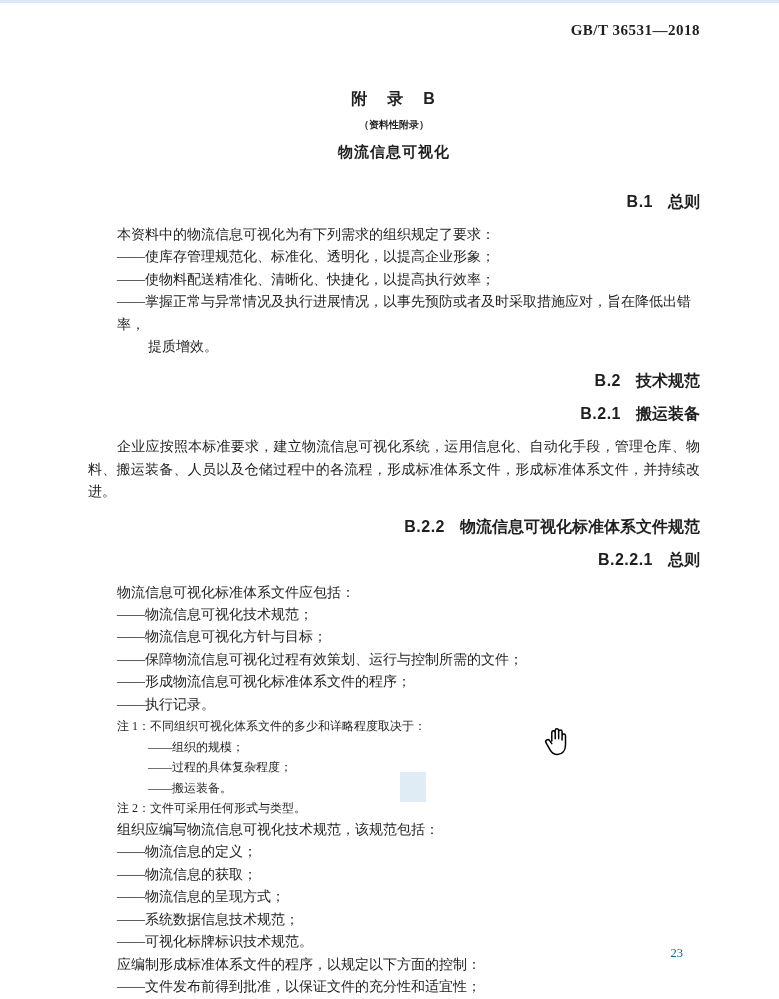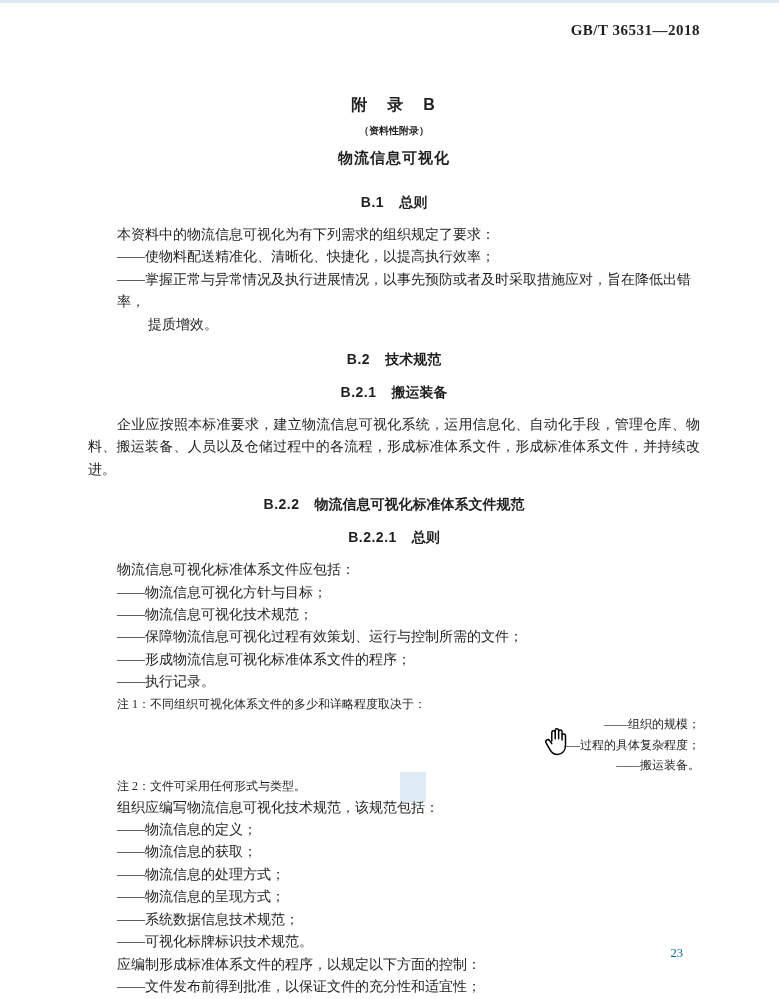--- a/index.html
+++ b/index.html
@@ -16,47 +16,47 @@
   .top-line {
     position: absolute; top: 0; left: 0; right: 0; height: 3px;
     background: #dce8f4;
   }
   .doc-header {
     position: absolute; top: 22px; right: 79px;
     font-family: "Liberation Serif", serif;
     font-weight: bold; font-size: 15px; letter-spacing: 0.5px;
   }
   .title-block {
-    position: absolute; top: 92px; left: 88px; width: 612px;
+    position: absolute; top: 86px; left: 88px; width: 612px;
     text-align: center;
     font-family: "Liberation Sans", sans-serif;
     font-weight: bold;
   }
   .title-block .t1 { font-size: 16px; line-height: 26px; letter-spacing: 2px; }
   .title-block .t2 { font-size: 10px; line-height: 26px; }
   .title-block .t3 { font-size: 15px; line-height: 27px; letter-spacing: 1px; }
   .content {
     position: absolute; top: 186px; left: 88px; width: 612px;
     font-size: 14px; line-height: 22.4px;
     text-align: justify;
   }
   .blk { margin: 0; }
   .h {
     font-family: "Liberation Sans", sans-serif;
-    font-weight: bold; font-size: 14px; line-height: 20px;
+    font-weight: bold; font-size: 16px; line-height: 20px;
     margin: 13px 0 12px 0;
-    text-align: center;
+    text-align: right;
   }
   .h:first-child { margin-top: 6px; }
   .h .num { margin-right: 15px; letter-spacing: 0.5px; }
   .para { text-indent: 29px; }
   .dash { margin-left: 29px; text-align: left; }
   .dashcont { margin-left: 60px; text-align: left; }
   .note { font-size: 12px; line-height: 20.6px; margin-left: 29px; text-align: left; }
-  .notedash { font-size: 12px; line-height: 20.6px; margin-left: 60px; text-align: right; }
+  .notedash { font-size: 12px; line-height: 20.6px; margin-left: 60px; text-align: left; }
   .page-number {
     position: absolute; top: 946px; right: 96px;
     font-size: 12.5px; color: #0369a1;
   }
   .selection-artifact {
     position: absolute; top: 772px; left: 400px;
     width: 26px; height: 30px;
     background: #b8d4ea; opacity: 0.45;
     pointer-events: none;
   }
@@ -75,43 +75,43 @@
 
   <div class="title-block">
     <div class="t1">附　录　B</div>
     <div class="t2">（资料性附录）</div>
     <div class="t3">物流信息可视化</div>
   </div>
 
   <div class="content">
       <div class="blk h"><span class="num">B.1</span><span>总则</span></div>
       <div class="blk para">本资料中的物流信息可视化为有下列需求的组织规定了要求：</div>
+      <div class="blk dash">——使库存管理规范化、标准化、透明化，以提高企业形象；</div>
       <div class="blk dash">——使物料配送精准化、清晰化、快捷化，以提高执行效率；</div>
       <div class="blk dash">——掌握正常与异常情况及执行进展情况，以事先预防或者及时采取措施应对，旨在降低出错率，</div>
       <div class="blk dashcont">提质增效。</div>
       <div class="blk h"><span class="num">B.2</span><span>技术规范</span></div>
       <div class="blk h"><span class="num">B.2.1</span><span>搬运装备</span></div>
       <div class="blk para">企业应按照本标准要求，建立物流信息可视化系统，运用信息化、自动化手段，管理仓库、物料、搬运装备、人员以及仓储过程中的各流程，形成标准体系文件，形成标准体系文件，并持续改进。</div>
       <div class="blk h"><span class="num">B.2.2</span><span>物流信息可视化标准体系文件规范</span></div>
       <div class="blk h"><span class="num">B.2.2.1</span><span>总则</span></div>
       <div class="blk para">物流信息可视化标准体系文件应包括：</div>
+      <div class="blk dash">——物流信息可视化技术规范；</div>
       <div class="blk dash">——物流信息可视化方针与目标；</div>
-      <div class="blk dash">——物流信息可视化技术规范；</div>
       <div class="blk dash">——保障物流信息可视化过程有效策划、运行与控制所需的文件；</div>
       <div class="blk dash">——形成物流信息可视化标准体系文件的程序；</div>
       <div class="blk dash">——执行记录。</div>
       <div class="blk note">注 1：不同组织可视化体系文件的多少和详略程度取决于：</div>
       <div class="blk notedash">——组织的规模；</div>
       <div class="blk notedash">——过程的具体复杂程度；</div>
       <div class="blk notedash">——搬运装备。</div>
       <div class="blk note">注 2：文件可采用任何形式与类型。</div>
       <div class="blk para">组织应编写物流信息可视化技术规范，该规范包括：</div>
       <div class="blk dash">——物流信息的定义；</div>
       <div class="blk dash">——物流信息的获取；</div>
-      <div class="blk dash">——物流信息的处理方式；</div>
       <div class="blk dash">——物流信息的呈现方式；</div>
       <div class="blk dash">——系统数据信息技术规范；</div>
       <div class="blk dash">——可视化标牌标识技术规范。</div>
       <div class="blk para">应编制形成标准体系文件的程序，以规定以下方面的控制：</div>
       <div class="blk dash">——文件发布前得到批准，以保证文件的充分性和适宜性；</div>
     </div>
 
   <div class="selection-artifact"></div>
 
   <div class="hand-cursor">

